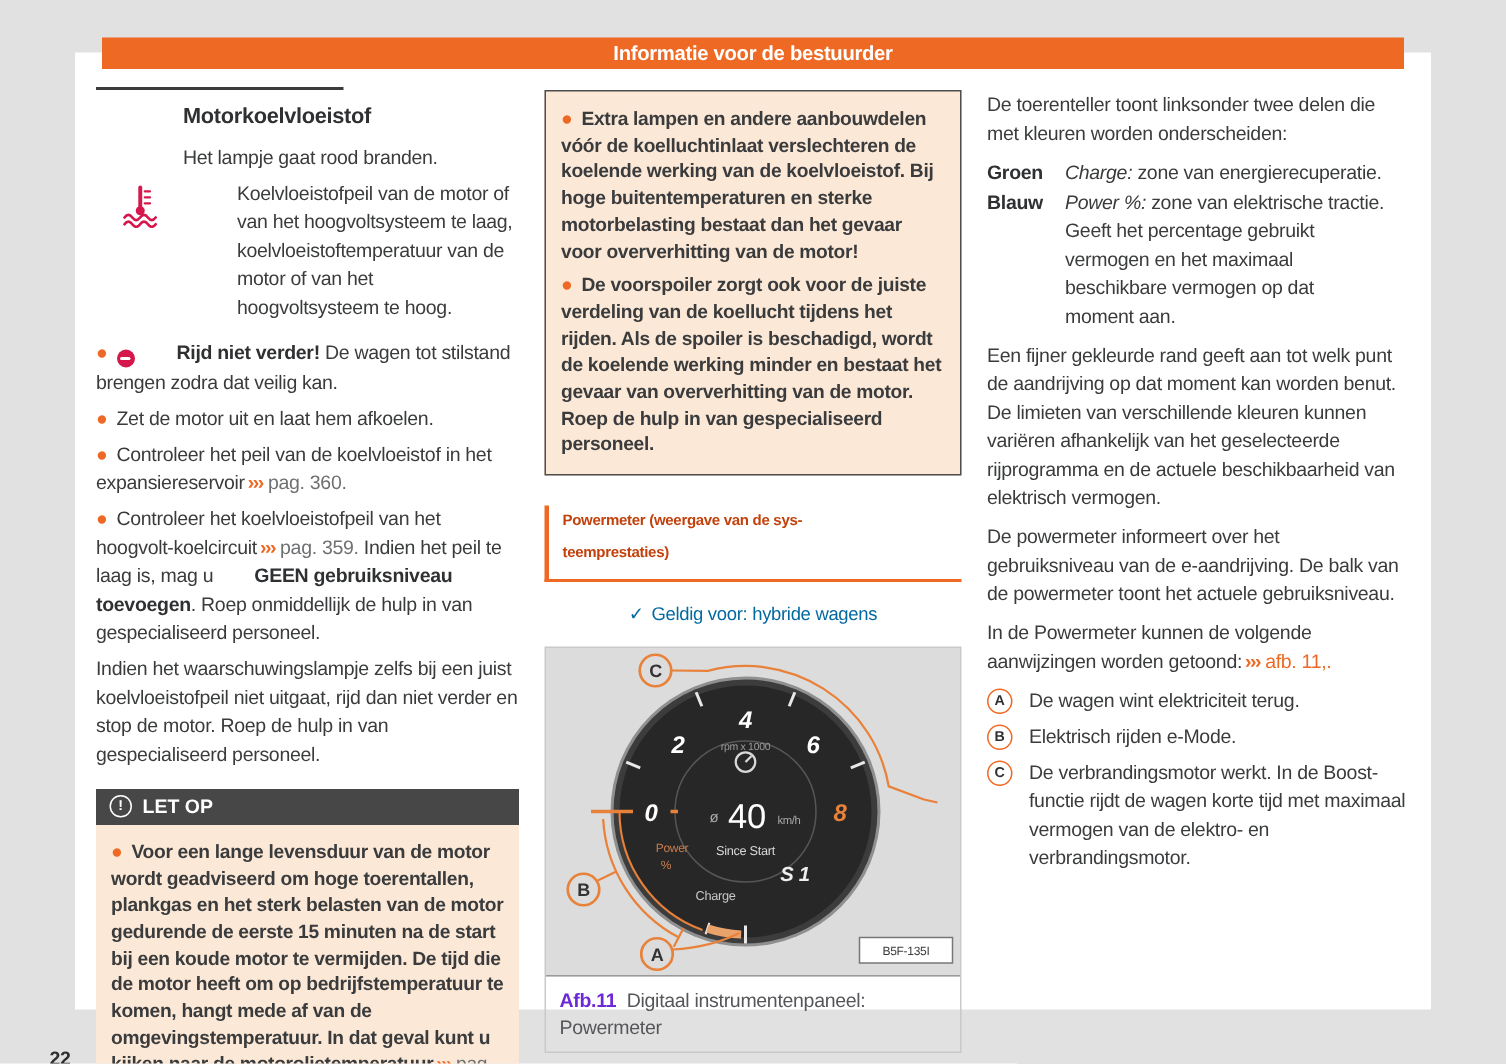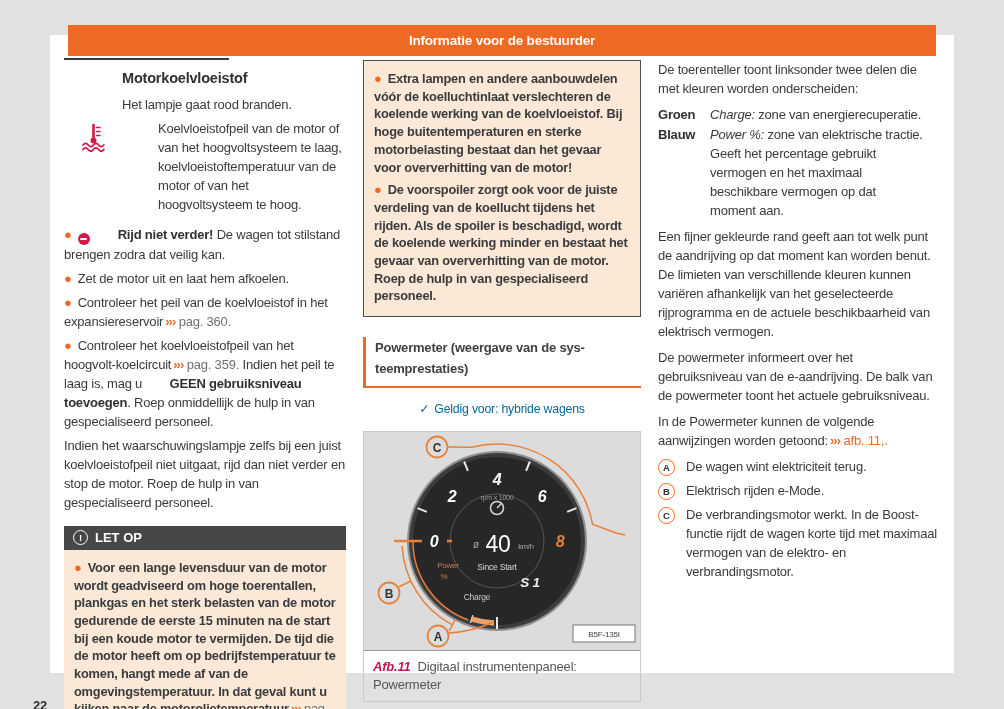--- a/index.html
+++ b/index.html
@@ -4,21 +4,21 @@
 <style>
   html,body{margin:0;padding:0;}
   body{
     width:1004px;height:709px;position:relative;overflow:hidden;
     background:#e1e1e1;color:#3a3b3c;
     font-family:"Liberation Sans",sans-serif;
     letter-spacing:-0.2px;
   }
   .page{position:absolute;left:50px;top:35px;width:904px;height:638px;background:#ffffff;}
   .header-bar{
-    position:absolute;left:68px;top:25px;width:868px;height:31px;background:#ee6a24;
+    position:absolute;left:68px;top:25px;width:868px;height:21px;background:#ee6a24;
     color:#fff;font-weight:bold;font-size:13.5px;display:flex;align-items:center;justify-content:center;
   }
   .pagenum{position:absolute;left:33px;top:650px;font-size:13px;font-weight:bold;color:#2d2e30;margin-top:48px;}
 
   .col{position:absolute;font-size:13px;line-height:19px;}
   .col1{left:64px;top:58px;width:282px;}
   .col2{left:363px;top:60px;width:278px;}
   .col3{left:658px;top:60px;width:283px;}
   p{margin:0 0 5px 0;}
   .gap{margin-bottom:7px;}
@@ -44,30 +44,30 @@
   .letop-h{background:#474747;color:#fff;height:24px;display:flex;align-items:center;gap:7px;
     padding-left:9px;font-weight:bold;font-size:13px;letter-spacing:0;}
   .excl{width:13px;height:13px;border:1.6px solid #fff;border-radius:50%;display:flex;flex:none;
     align-items:center;justify-content:center;font-size:9.5px;font-weight:bold;}
   .letop-b,.warnbox{background:#fbe8d7;padding:9px 10px 11px 10px;font-weight:bold;
     font-size:12.8px;line-height:17.7px;color:#3a3b3c;}
   .warnbox{border:1px solid #4d4d4d;}
   .warnbox p:last-child,.letop-b p:last-child{margin-bottom:0;}
 
   .sechead{margin-top:20px;border-left:3px solid #ee6a24;border-bottom:2px solid #ee6a24;
-    padding:0 0 7px 9px;font-weight:bold;font-size:13px;line-height:21px;color:#404040;}
+    padding:0 0 7px 9px;font-weight:bold;font-size:10px;line-height:21px;color:#c2410c;}
   .sechead span{display:block;}
   .validity{margin-top:12px;color:#0369a1;font-size:12.3px;text-align:center;}
   .validity .check{margin-right:5px;font-weight:normal;}
 
   .figure{margin-top:12px;border:1px solid #c9c9c9;}
   .figimg{height:218px;background:#dcdcdc;border-bottom:1px solid #9a9a9a;position:relative;}
   .figimg svg{display:block;}
   .figcap{padding:7px 9px 8px 9px;font-size:13px;line-height:17.5px;color:#55565a;}
-  .afb{color:#be185d;font-weight:bold;margin-right:7px;font-style:italic;}
+  .afb{color:#6d28d9;font-weight:bold;margin-right:7px;}
 
   .legend{display:flex;margin:0 16px 1px 0;}
   .legend .lname{width:52px;flex:none;font-weight:bold;color:#2f3032;}
   .legend i{font-style:italic;}
   .legend.last{margin-bottom:7px;}
   .abc-row{display:flex;gap:11px;margin-bottom:5px;}
   .abc-c{width:15px;height:15px;flex:none;border:1.6px solid #ee6a24;border-radius:50%;
     display:flex;align-items:center;justify-content:center;font-size:9.5px;font-weight:bold;
     color:#2f3032;margin-top:2px;letter-spacing:0;}
 

